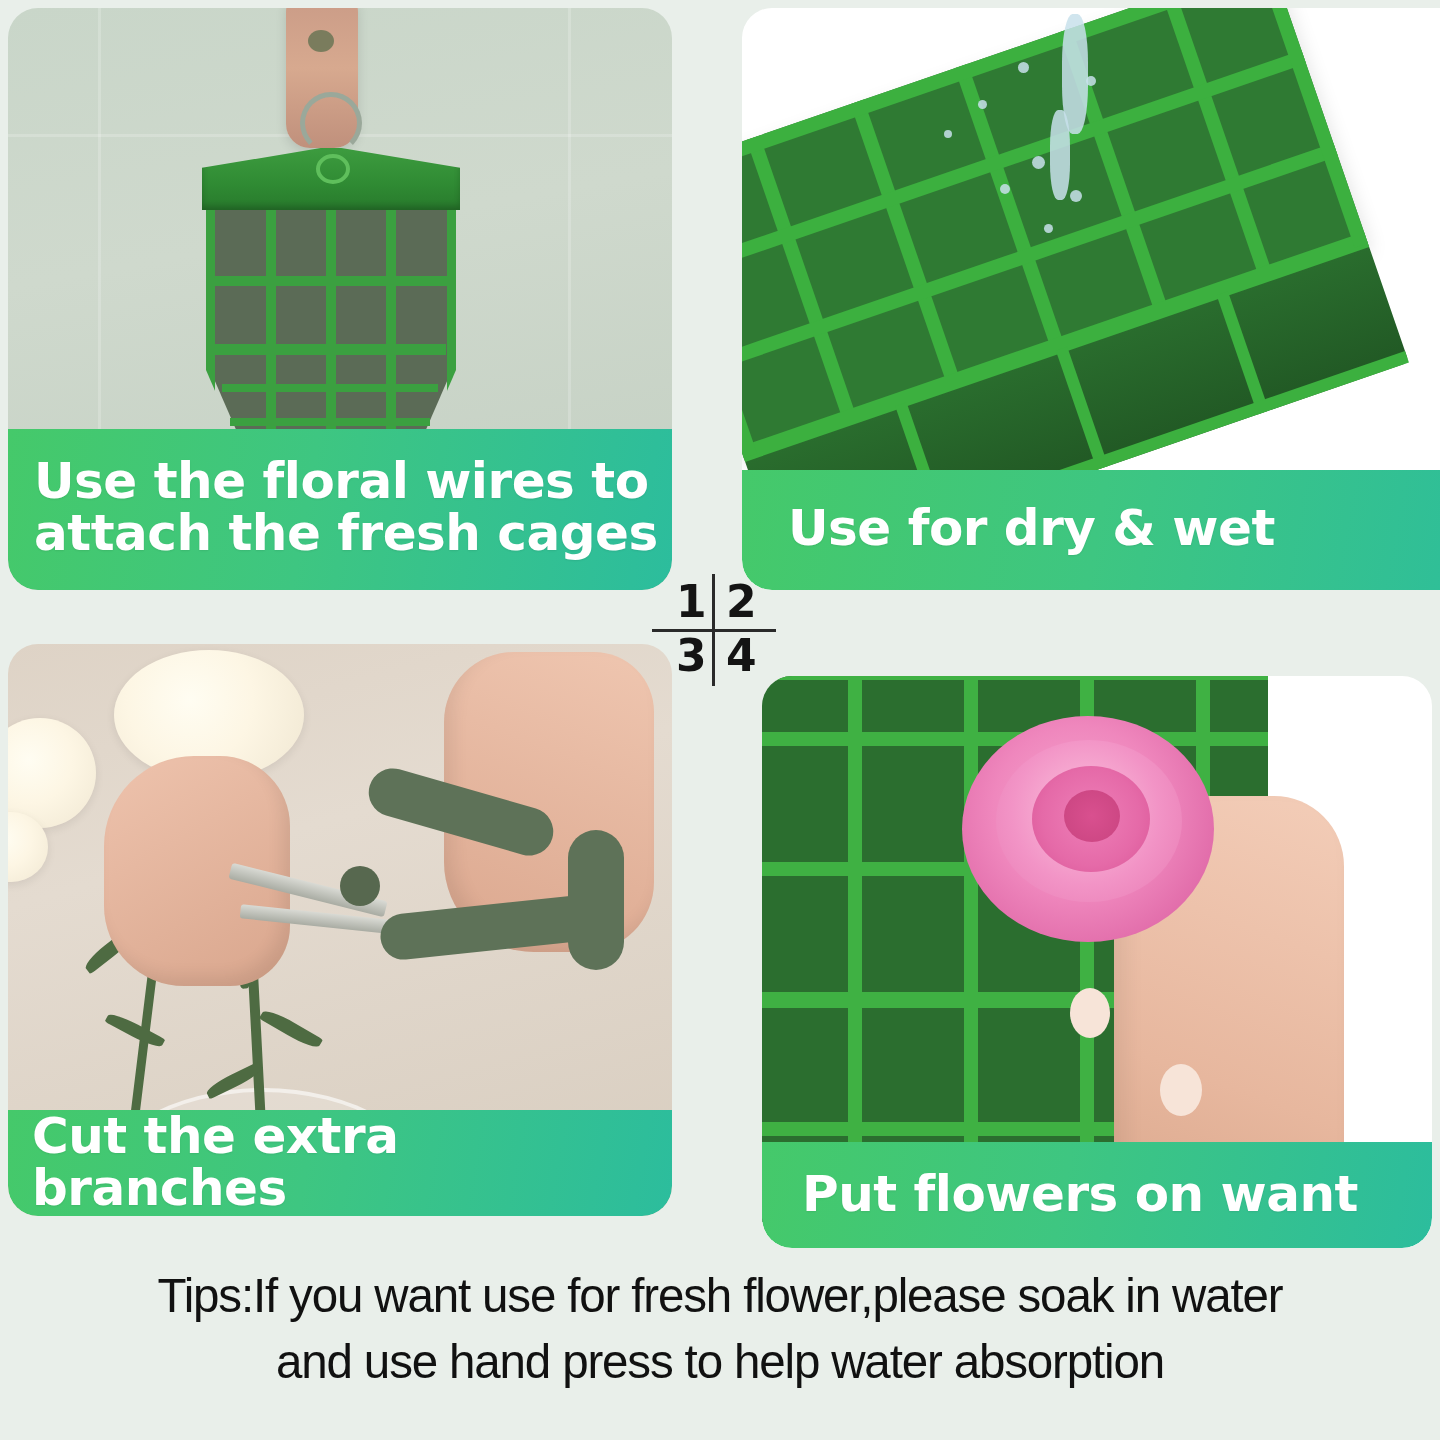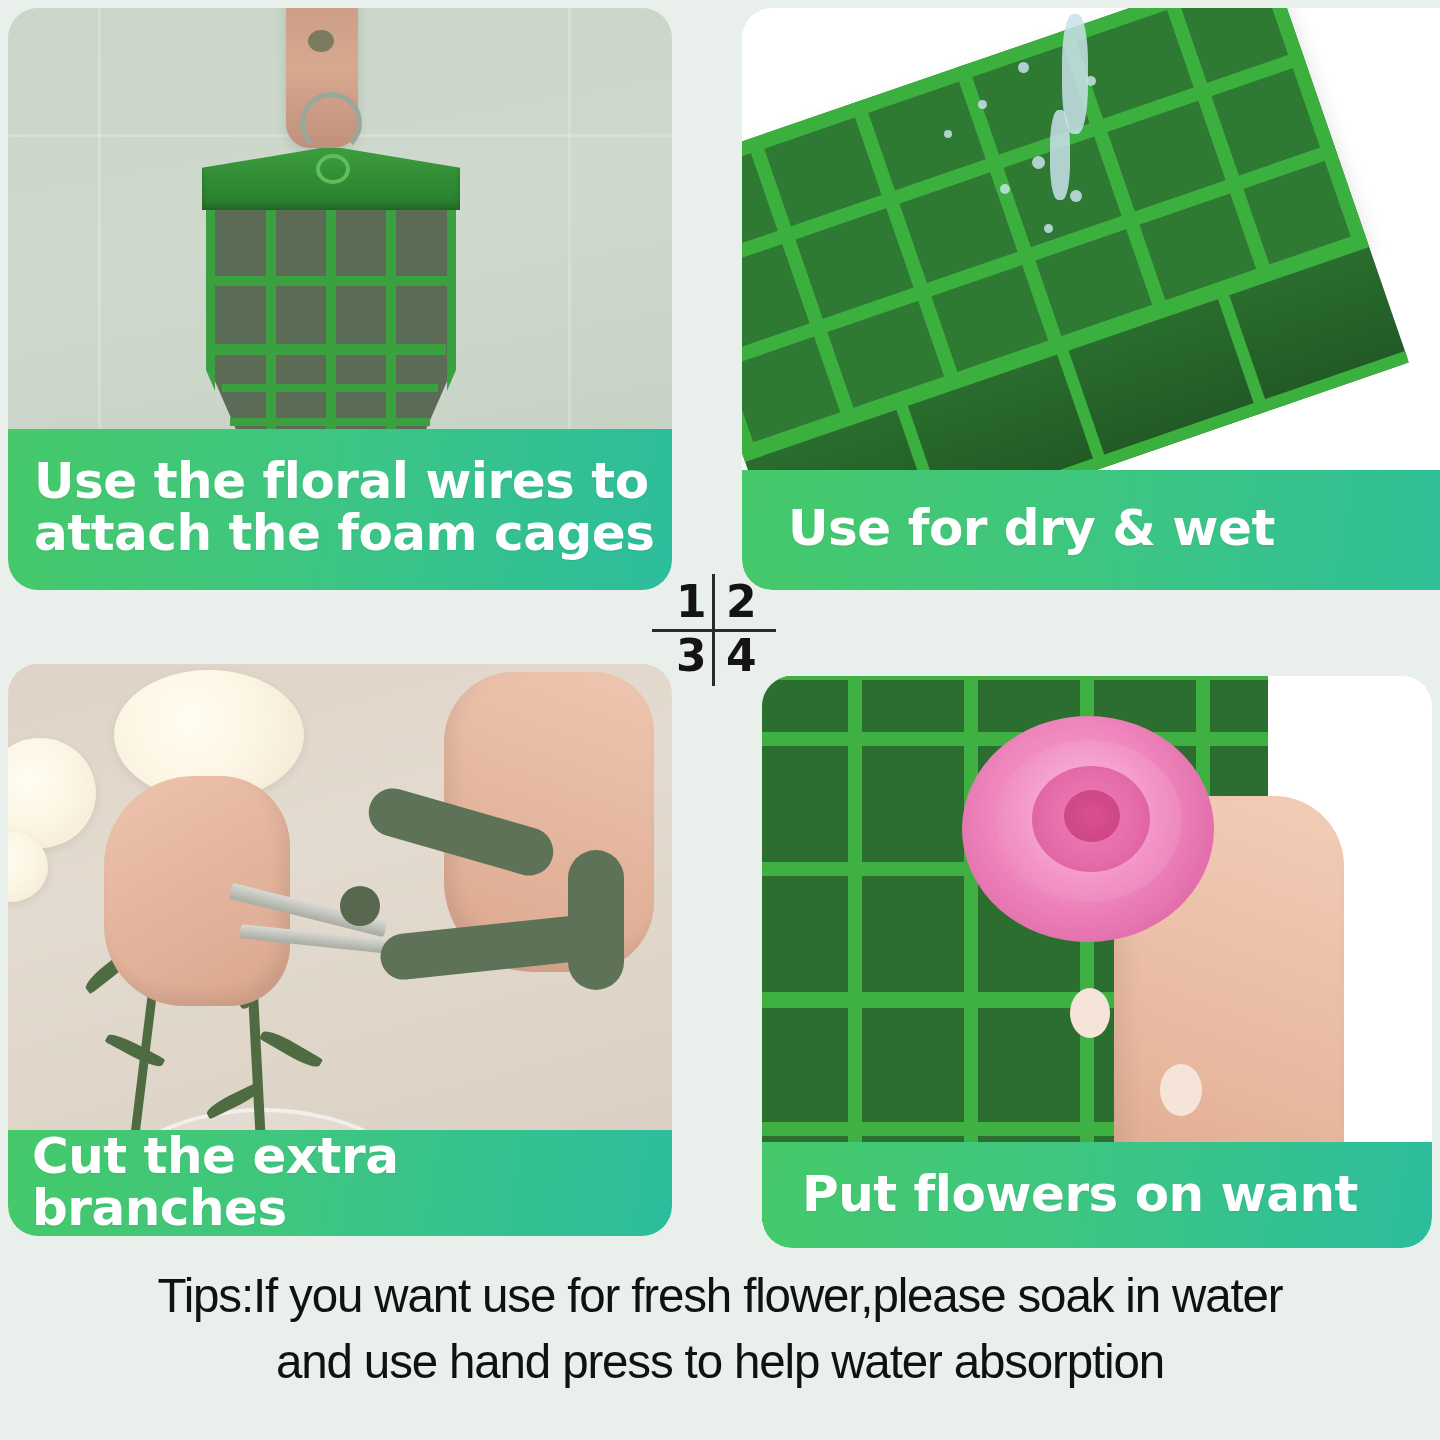--- a/index.html
+++ b/index.html
@@ -21,21 +21,21 @@
   }
 
   
   .panel {
     position: absolute;
     overflow: hidden;
     border-radius: 30px;
   }
   .panel.tl { left: 8px;   top: 8px;    width: 664px; height: 582px; }
   .panel.tr { left: 742px; top: 8px;    width: 790px; height: 582px; }
-  .panel.bl { left: 8px;   top: 664px;  width: 664px; height: 572px; }
+  .panel.bl { left: 8px;   top: 644px;  width: 664px; height: 572px; }
   .panel.br { left: 762px; top: 676px;  width: 670px; height: 572px; }
 
   .photo {
     position: absolute;
     left: 0; top: 0; right: 0;
     height: 100%;
     overflow: hidden;
   }
 
   
@@ -366,21 +366,21 @@
         <div class="p1-grid-h" style="left:36px;top:270px;width:200px;height:8px;"></div>
         <div class="p1-grid-h" style="left:44px;top:302px;width:184px;height:8px;"></div>
         <div class="p1-frame"></div>
         <div class="p1-cap"></div>
         <div class="p1-cap-hole"></div>
       </div>
     </div>
     <div class="caption cap-tl">
       <div class="caption-text">
         <div>Use the floral wires to</div>
-        <div>attach the foam cages</div>
+        <div>attach the fresh cages</div>
       </div>
     </div>
   </div>
 
   <div class="panel tr">
     <div class="photo">
       <div class="p2-bg"></div>
 
       <div class="p2-block">
         <div class="p2-top"></div>

